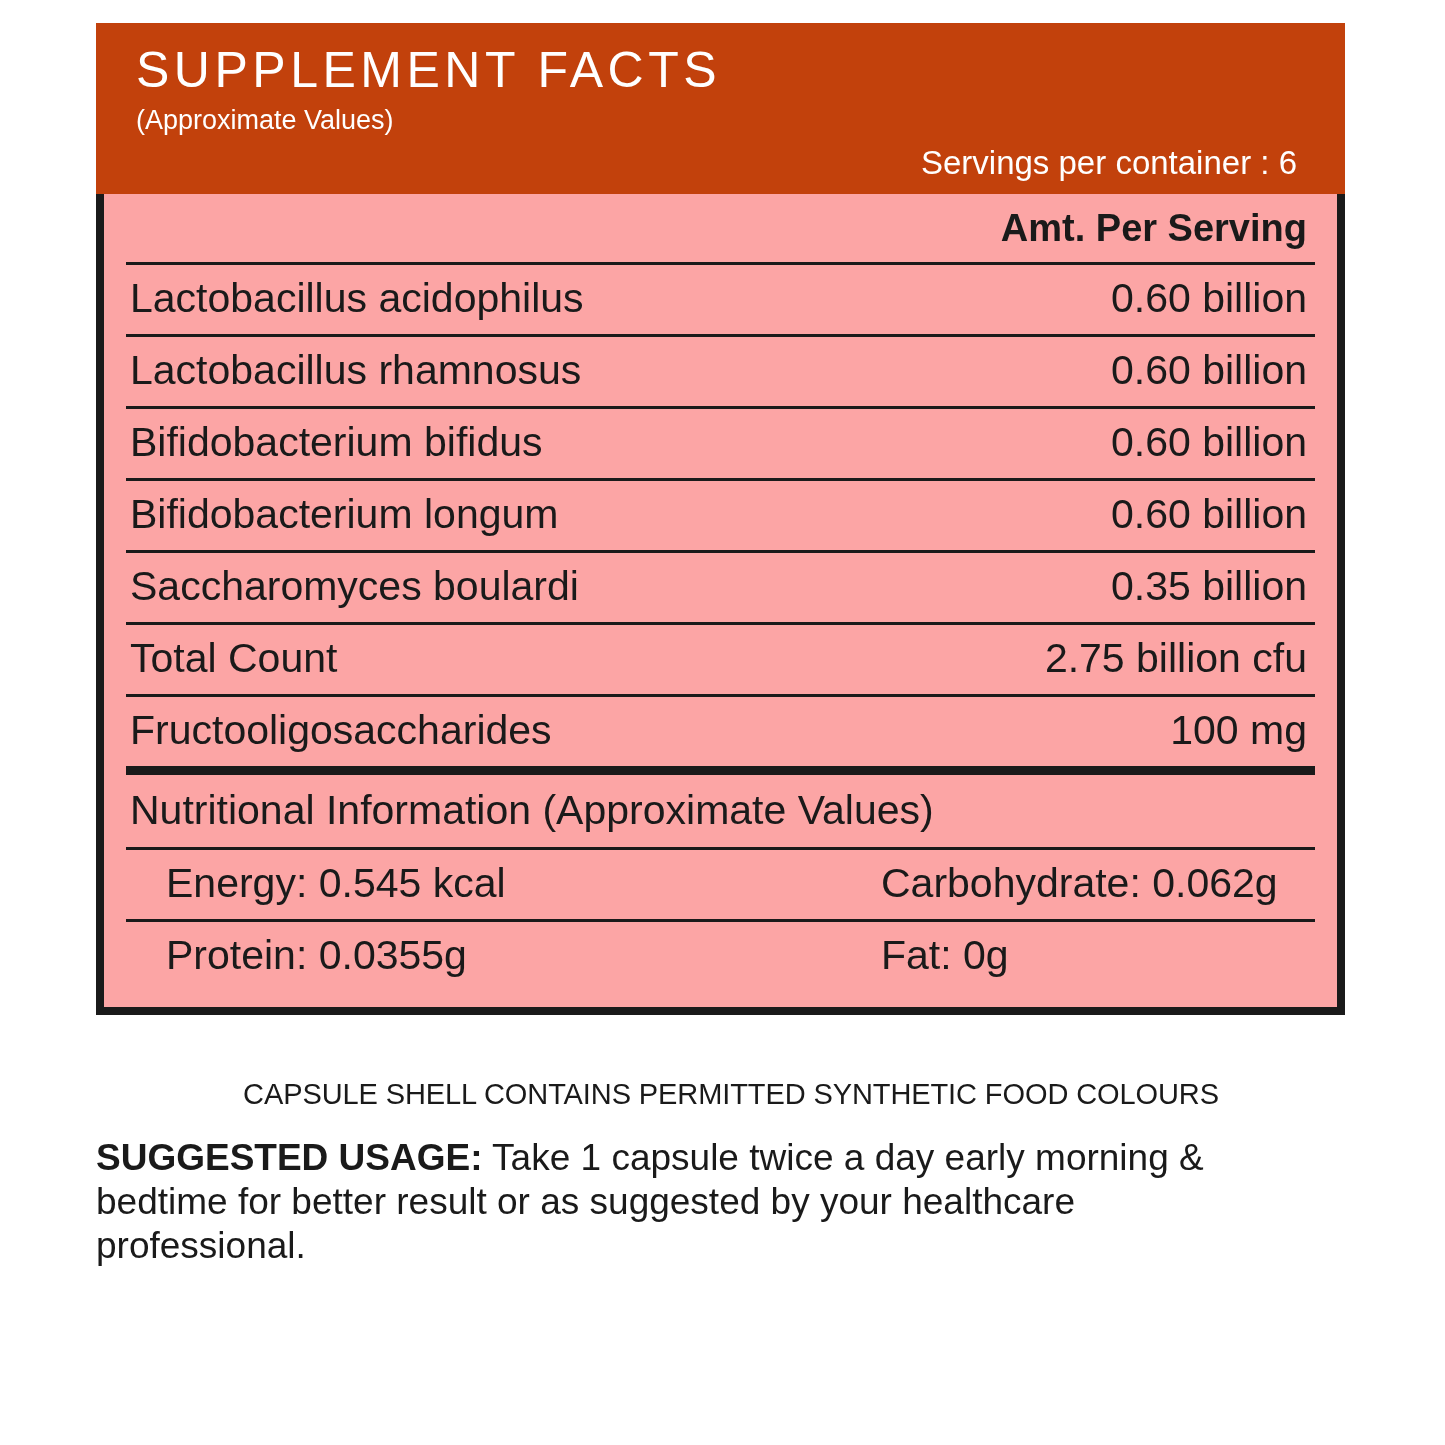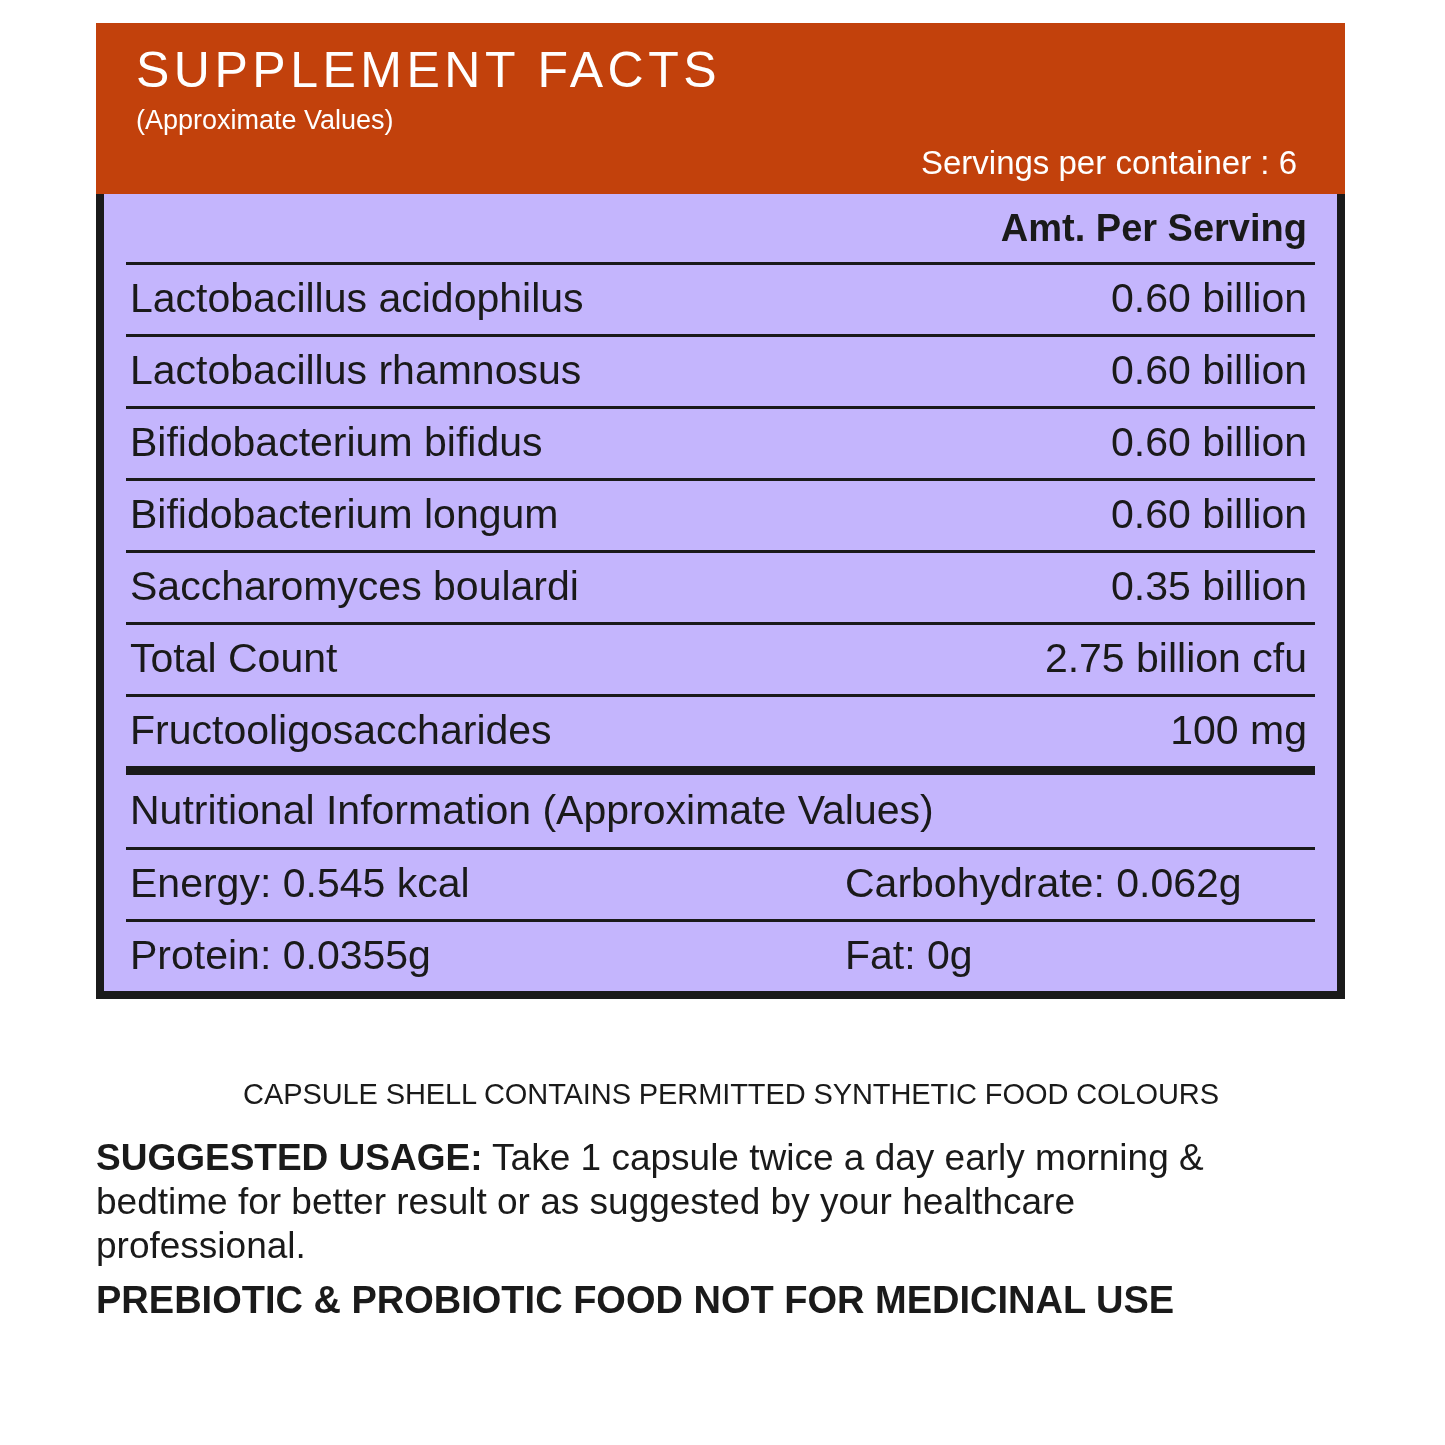--- a/index.html
+++ b/index.html
@@ -60,22 +60,22 @@
     font-size: 33px;
     line-height: 1.28;
     margin-top: 4px;
     padding-right: 48px;
   }
   .serving-size { flex: 0 0 auto; }
   .servings-per { margin-left: auto; white-space: nowrap; }
 
   
   .panel-body {
-    padding: 0 22px 0 22px;
-    background: #c4b5fd;
+    padding: 0 22px 16px 22px;
+    background: #fca5a5;
   }
 
   .amt-header {
     text-align: right;
     font-size: 38px;
     font-weight: bold;
     padding: 14px 8px 12px 0;
     line-height: 1.1;
     white-space: nowrap;
   }
@@ -109,20 +109,21 @@
     white-space: nowrap;
   }
 
   .nutri-row {
     display: flex;
     align-items: baseline;
     font-size: 41px;
     line-height: 1.0;
     padding: 13px 8px 15px 4px;
     white-space: nowrap;
+    margin-left: 36px;
   }
   .nutri-cell-left { width: 715px; flex: 0 0 auto; }
   .nutri-cell-right { flex: 1 1 auto; }
 
   
   .footer {
     position: absolute;
     left: 96px;
     top: 1052px;
     width: 1270px;
@@ -234,16 +235,15 @@
 
     </div>
   </div>
 
   <div class="footer">
 
     <p class="footer-block capsule-line">CAPSULE SHELL CONTAINS PERMITTED SYNTHETIC FOOD COLOURS</p>
 
     <p class="footer-block usage-para"><span class="bold">SUGGESTED USAGE:</span><span> Take 1 capsule twice a day early morning &amp; bedtime for better result or as suggested by your healthcare professional.</span></p>
 
-    <p class="final-line">PREBIOTIC &amp; PROBIOTIC FOOD  NOT FOR MEDICINAL USE</p>
   </div>
 
 </div>
 
 </body></html>

